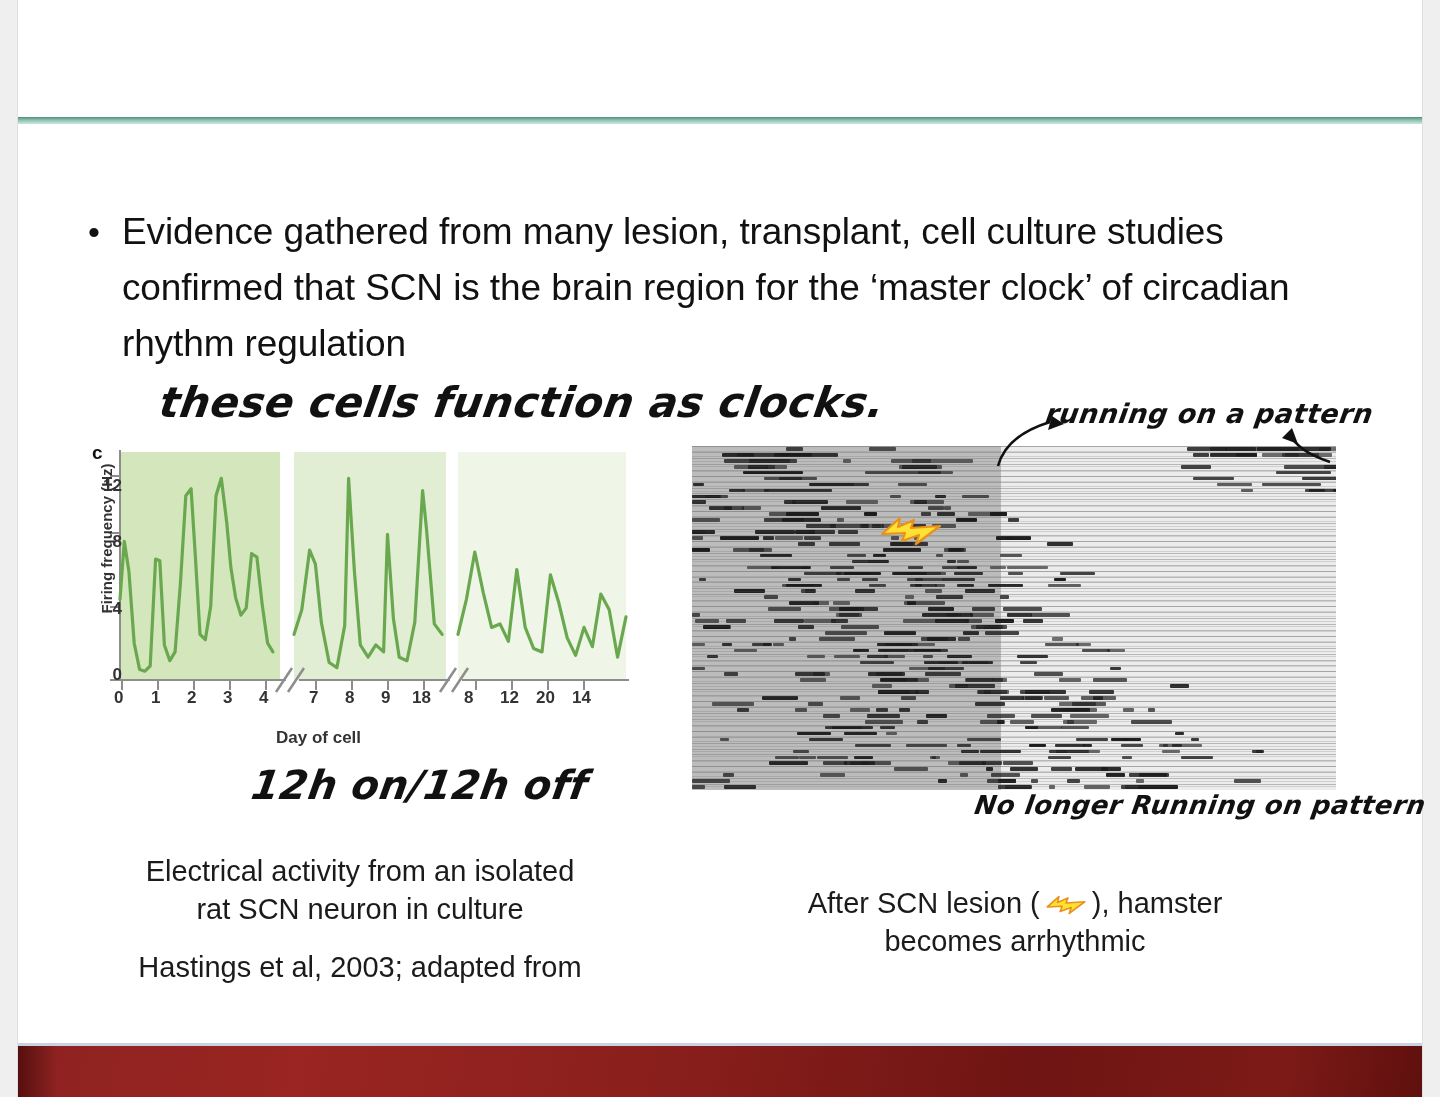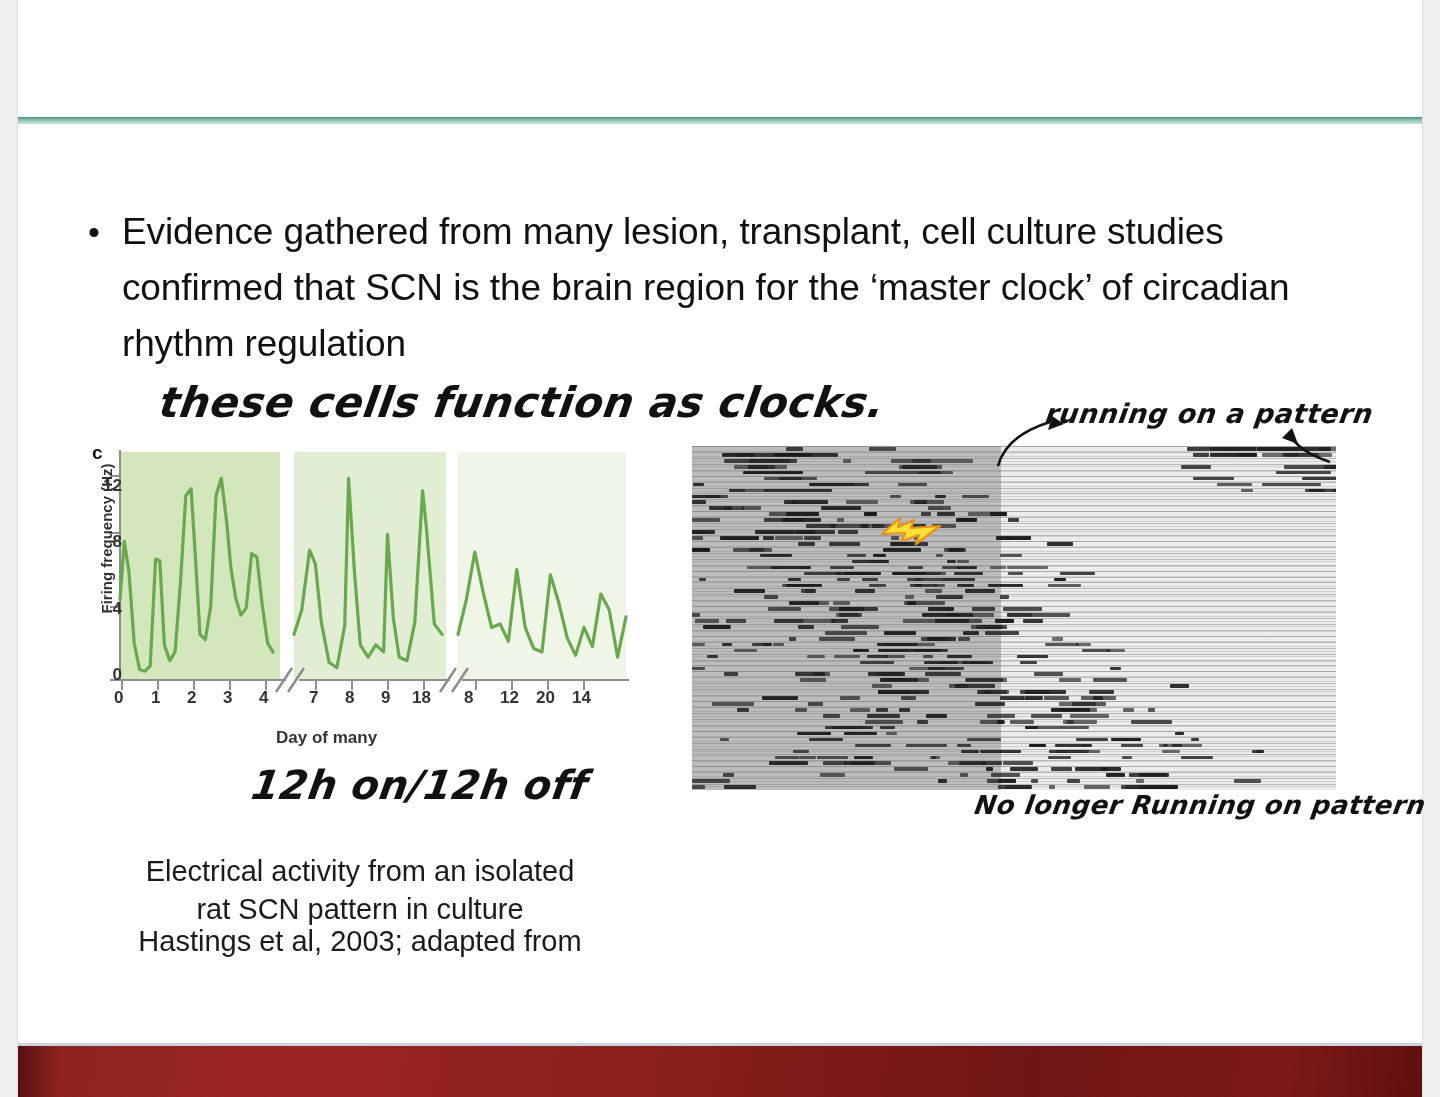--- a/index.html
+++ b/index.html
@@ -59,21 +59,21 @@
   .acto-right{position:absolute;left:48%;top:0;width:52%;height:100%;background:#ececec;}
   .acto-row{position:absolute;left:0;width:100%;height:1px;background:rgba(120,120,120,.45);}
   .acto-bar{position:absolute;background:#1b1b1b;border-radius:1px;}
   .acto-noise{position:absolute;left:0;top:0;width:100%;height:100%;opacity:.35;
      background-image:repeating-linear-gradient(to bottom,rgba(90,90,90,.55) 0 1px,rgba(255,255,255,0) 1px 5px);}
   .bolt-overlay{position:absolute;left:188px;top:68px;}
 
   
   .cap{position:absolute;text-align:center;color:#1b1b1b;font-size:29px;line-height:38px;}
   .cap-l1{left:40px;top:852px;width:640px;}
-  .cap-l2{left:40px;top:922px;width:640px;}
+  .cap-l2{left:40px;top:948px;width:640px;}
   .cap-r1{left:690px;top:828px;width:650px;}
   .cap-r2{left:690px;top:884px;width:650px;}
   .cap-r3{left:690px;top:972px;width:650px;}
 
   .bolt-inline{display:inline-block;vertical-align:-3px;margin:0 2px;}
 
   svg{display:block;}
 </style>
 </head>
 <body>
@@ -150,28 +150,28 @@
     <div class="xtick" style="left:215px;top:248px;">4</div>
     <div class="xtick" style="left:265px;top:248px;">7</div>
     <div class="xtick" style="left:301px;top:248px;">8</div>
     <div class="xtick" style="left:337px;top:248px;">9</div>
     <div class="xtick" style="left:368px;top:248px;">18</div>
     <div class="xtick" style="left:420px;top:248px;">8</div>
     <div class="xtick" style="left:456px;top:248px;">12</div>
     <div class="xtick" style="left:492px;top:248px;">20</div>
     <div class="xtick" style="left:528px;top:248px;">14</div>
 
-    <div class="xlabel">Day of many</div>
+    <div class="xlabel">Day of cell</div>
   </div>
 
   <div class="hand hw-12h">12h on/12h off</div>
 
   <div class="cap cap-l1">
     <div>Electrical activity from an isolated</div>
-    <div>rat SCN pattern in culture</div>
+    <div>rat SCN neuron in culture</div>
   </div>
   <div class="cap cap-l2">
     <div>Hastings et al, 2003; adapted from</div>
   </div>
 
   <div class="actogram" id="actogram">
     <div class="acto-left"></div>
     <div class="acto-right"></div>
     <div class="acto-row" style="top: 0px;"></div>
       <div class="acto-bar" style="left: 176.8px; top: 1.1px; width: 27.5px; height: 3.7px; opacity: 0.71;"></div>
@@ -654,17 +654,23 @@
   <svg style="position:absolute;left:990px;top:404px;" width="380" height="100">
     <path d="M8,62 C14,40 34,26 60,18" fill="none" stroke="#111" stroke-width="2.6"></path>
     <polygon points="62,12 74,20 58,26" fill="#111"></polygon>
     <path d="M300,30 C306,44 322,52 340,58" fill="none" stroke="#111" stroke-width="2.6"></path>
     <polygon points="302,24 292,34 308,40" fill="#111"></polygon>
   </svg>
 
   <div class="hand hw-running">running on a pattern</div>
   <div class="hand hw-nolonger">No longer Running on pattern</div>
 
+  <div class="cap cap-r2">
+    <span>After SCN lesion (</span><span class="bolt-inline"><svg width="48" height="22" viewBox="0 0 62 34">
+          <polygon points="2,20 20,4 18,13 34,6 31,14 60,12 36,30 39,21 22,27 25,19" fill="#ffe033" stroke="#e8921a" stroke-width="2.5" stroke-linejoin="round"></polygon>
+        </svg></span><span>), hamster</span>
+    <div>becomes arrhythmic</div>
+  </div>
 
   <div class="footer-band">
     <div class="darkedge"></div>
   </div>
 </div>
 
 </body></html>

